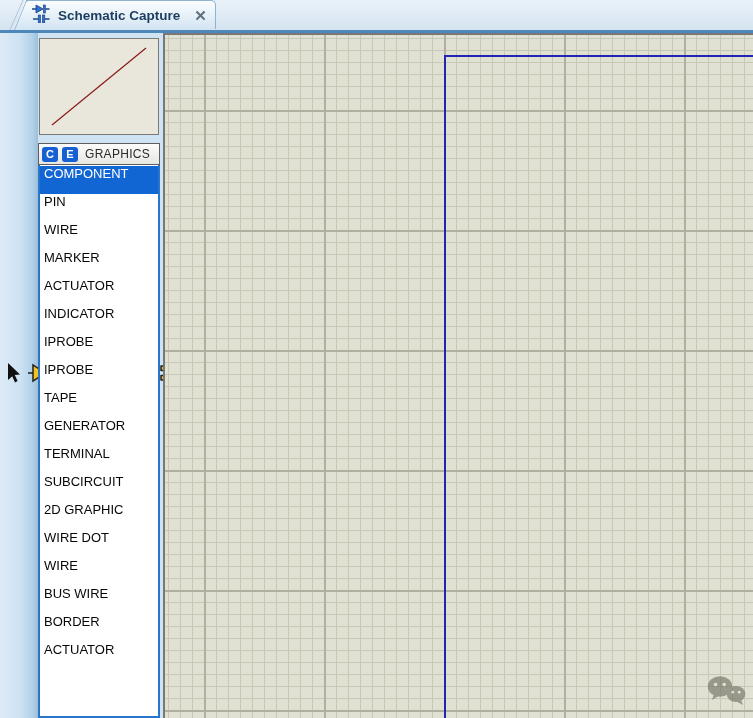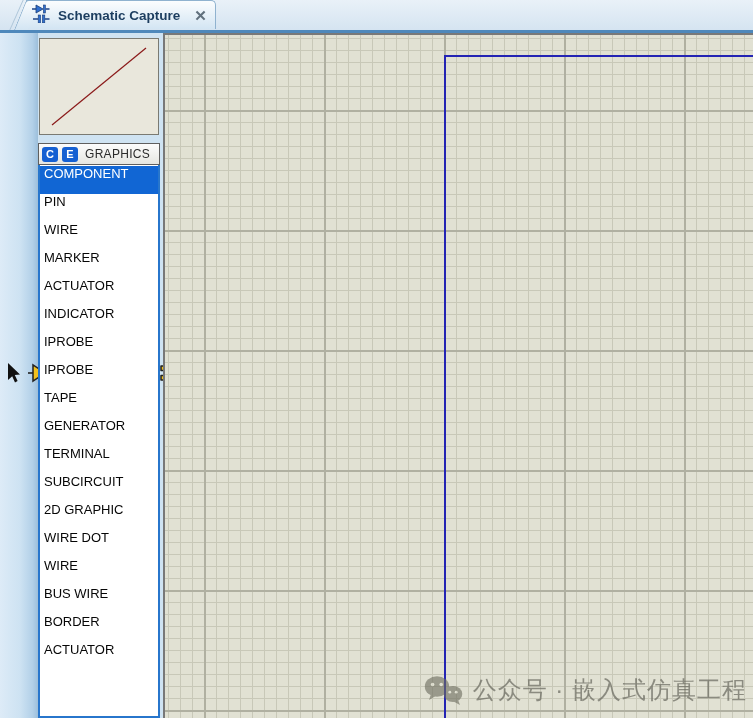--- a/index.html
+++ b/index.html
@@ -366,17 +366,16 @@
       <svg width="42" height="32" viewBox="0 0 42 32">
         <ellipse cx="15" cy="12.5" rx="12.2" ry="10.2" fill="#6e6e60"></ellipse>
         <polygon points="7,26 9.5,18.5 14.5,21.5" fill="#6e6e60"></polygon>
         <circle cx="10.6" cy="10.5" r="1.8" fill="#e1e1d3"></circle>
         <circle cx="19.2" cy="10.5" r="1.8" fill="#e1e1d3"></circle>
         <ellipse cx="31" cy="20" rx="9.3" ry="8" fill="#6e6e60"></ellipse>
         <polygon points="38,31 35.5,24.5 31.5,27.5" fill="#6e6e60"></polygon>
         <circle cx="27.8" cy="18.2" r="1.4" fill="#e1e1d3"></circle>
         <circle cx="34.2" cy="18.2" r="1.4" fill="#e1e1d3"></circle>
       </svg>
-      <span>公众号 · 嵌入式仿真工程</span>
     </div>
   </div>
 
 </div>
 
 </body></html>

